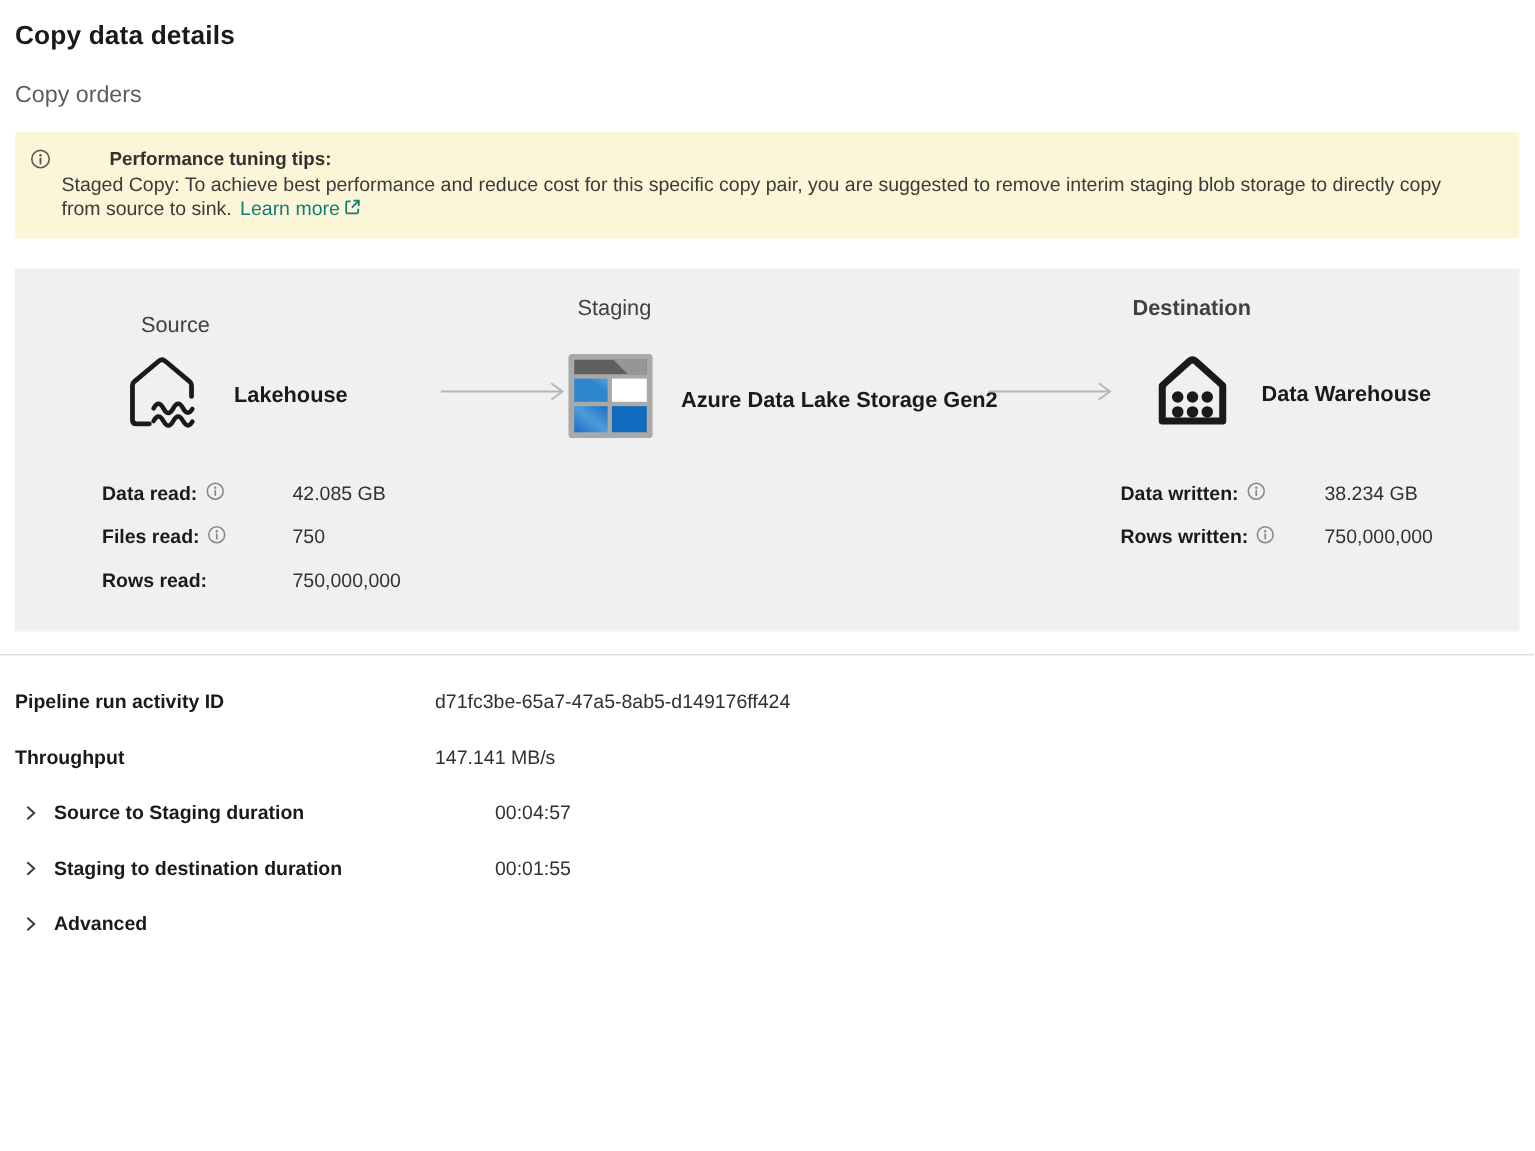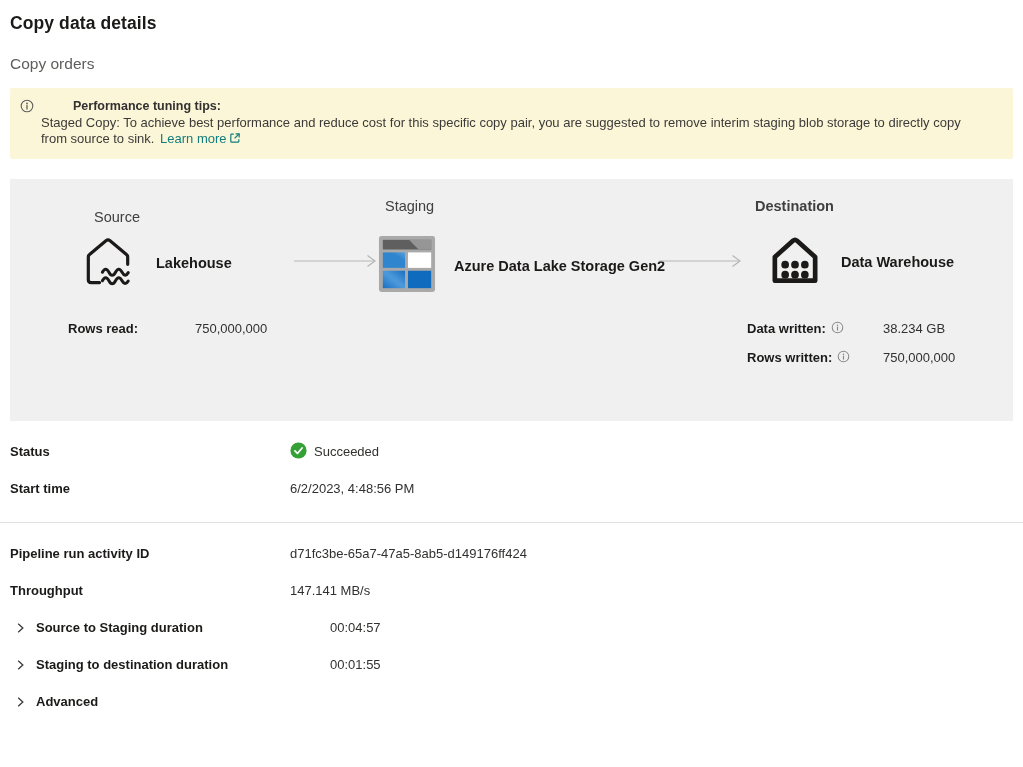--- a/index.html
+++ b/index.html
@@ -162,20 +162,42 @@
             <circle cx="32" cy="47.6" r="4.1" fill="#1b1a19"></circle>
             <circle cx="42.5" cy="47.6" r="4.1" fill="#1b1a19"></circle>
         </svg>
       </span>
       <span class="node-name">Data Warehouse</span>
     </div>
 
     <div class="stats stats-read">
       <div class="stat-row">
         <span class="stat-lbl">
+            <span>Data read:</span>
+            <span><svg width="13" height="13" viewBox="0 0 14 14">
+                <circle cx="7" cy="7" r="5.7" fill="none" stroke="#8a8886" stroke-width="1.1"></circle>
+                <circle cx="7" cy="4.5" r="0.85" fill="#8a8886"></circle>
+                <path d="M7 6.6 V9.8" stroke="#8a8886" stroke-width="1.2" stroke-linecap="round"></path>
+              </svg></span>
+          </span>
+        <span class="stat-val">42.085 GB</span>
+      </div>
+      <div class="stat-row">
+        <span class="stat-lbl">
+            <span>Files read:</span>
+            <span><svg width="13" height="13" viewBox="0 0 14 14">
+                <circle cx="7" cy="7" r="5.7" fill="none" stroke="#8a8886" stroke-width="1.1"></circle>
+                <circle cx="7" cy="4.5" r="0.85" fill="#8a8886"></circle>
+                <path d="M7 6.6 V9.8" stroke="#8a8886" stroke-width="1.2" stroke-linecap="round"></path>
+              </svg></span>
+          </span>
+        <span class="stat-val">750</span>
+      </div>
+      <div class="stat-row">
+        <span class="stat-lbl">
             <span>Rows read:</span>
           </span>
         <span class="stat-val">750,000,000</span>
       </div>
     </div>
 
     <div class="stats stats-write">
       <div class="stat-row">
         <span class="stat-lbl">
             <span>Data written:</span>
@@ -194,36 +216,20 @@
                 <circle cx="7" cy="7" r="5.7" fill="none" stroke="#8a8886" stroke-width="1.1"></circle>
                 <circle cx="7" cy="4.5" r="0.85" fill="#8a8886"></circle>
                 <path d="M7 6.6 V9.8" stroke="#8a8886" stroke-width="1.2" stroke-linecap="round"></path>
               </svg></span>
           </span>
         <span class="stat-val">750,000,000</span>
       </div>
     </div>
   </div>
 
-  <div class="status-block">
-    <div class="detail-row">
-      <span class="lbl">Status</span>
-      <span class="val status-val">
-        <span><svg width="17" height="17" viewBox="0 0 16 16">
-              <circle cx="8" cy="8" r="7.6" fill="#35A035"></circle>
-              <path d="M4.6 8.4 L7 10.8 L11.4 5.6" stroke="#ffffff" stroke-width="1.6" fill="none" stroke-linecap="round" stroke-linejoin="round"></path>
-            </svg></span>
-        <span>Succeeded</span>
-      </span>
-    </div>
-    <div class="detail-row">
-      <span class="lbl">Start time</span>
-      <span class="val">6/2/2023, 4:48:56 PM</span>
-    </div>
-  </div>
 
   <hr class="divider">
 
   <div>
     <div class="detail-row">
       <span class="lbl">Pipeline run activity ID</span>
       <span class="val">d71fc3be-65a7-47a5-8ab5-d149176ff424</span>
     </div>
     <div class="detail-row">
       <span class="lbl">Throughput</span>

